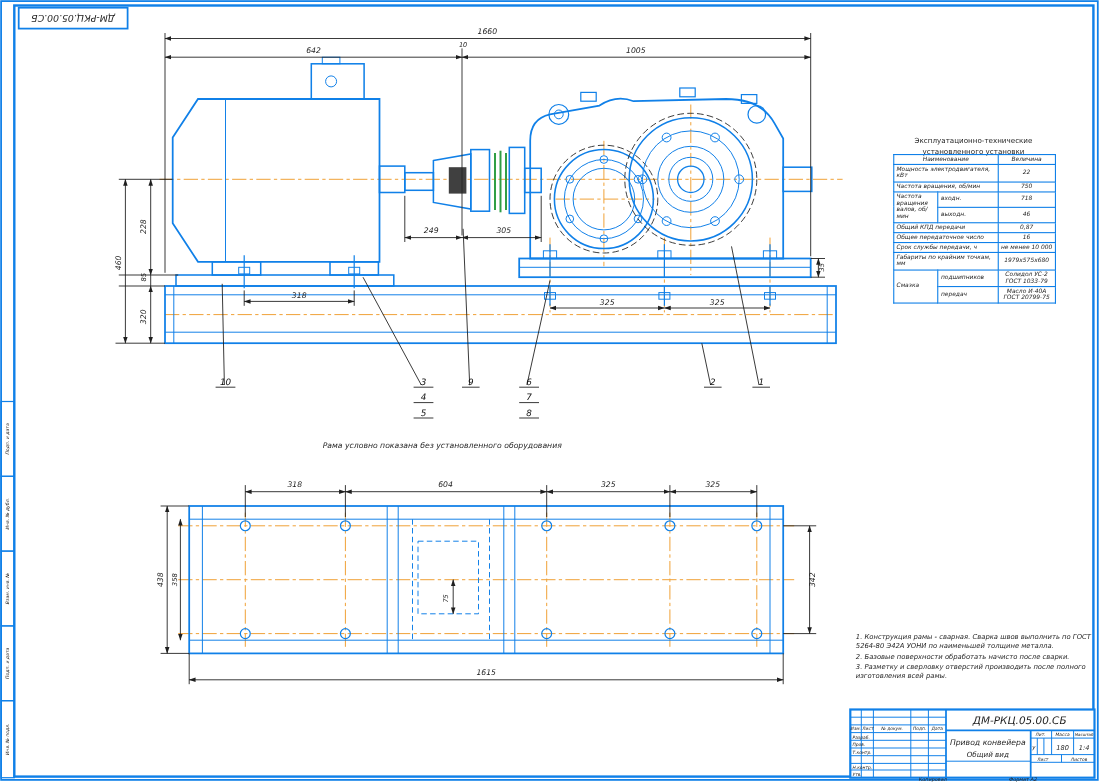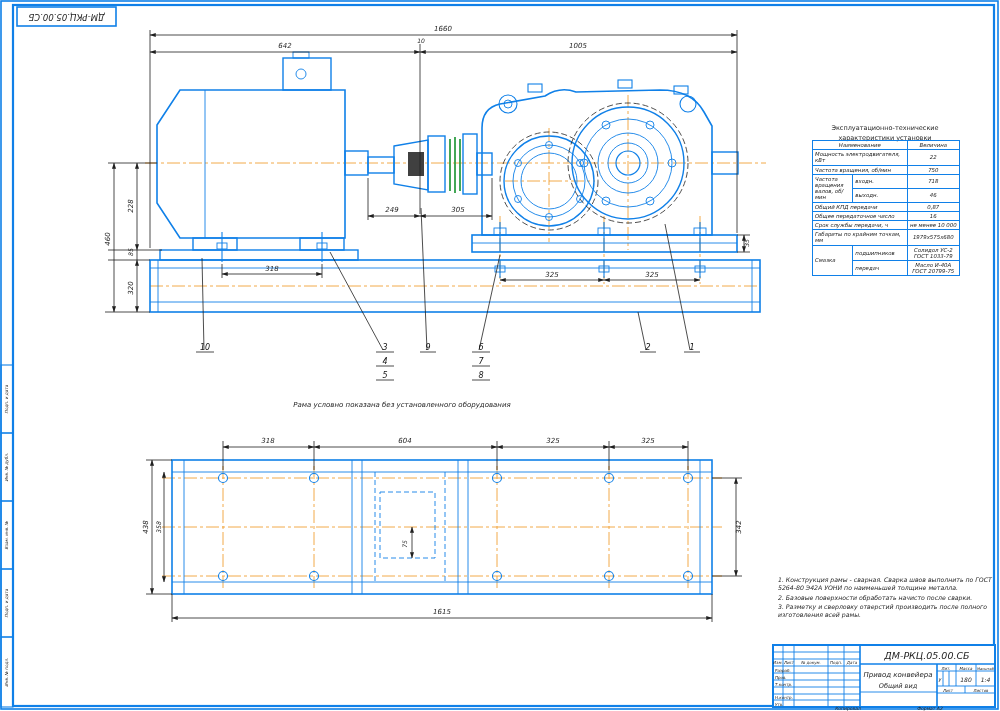--- a/index.html
+++ b/index.html
@@ -366,21 +366,21 @@
     <text x="940" y="681" class="dtxt" font-size="5" text-anchor="middle">у</text>
     <text x="966" y="681.5" class="dtxt" font-size="6" text-anchor="middle">180</text>
     <text x="985.5" y="681.5" class="dtxt" font-size="6" text-anchor="middle">1:4</text>
     <text x="848" y="710" class="dtxt" font-size="4.5" text-anchor="middle">Копировал</text>
     <text x="930" y="710" class="dtxt" font-size="4.5" text-anchor="middle">Формат A2</text>
   </g>
 </svg>
 
   <div class="spec-title">
     <span>Эксплуатационно-технические</span><br>
-    <span>характеристики установки</span>
+    <span>установленного установки</span>
   </div>
   <table class="spec-table">
     <tbody>
         <tr>
       <td colspan="2" style="text-align:center">Наименование</td>
       <td class="val">Величина</td>
     </tr>
     <tr>
       <td colspan="2">Мощность электродвигателя, кВт</td>
       <td class="val">22</td>

